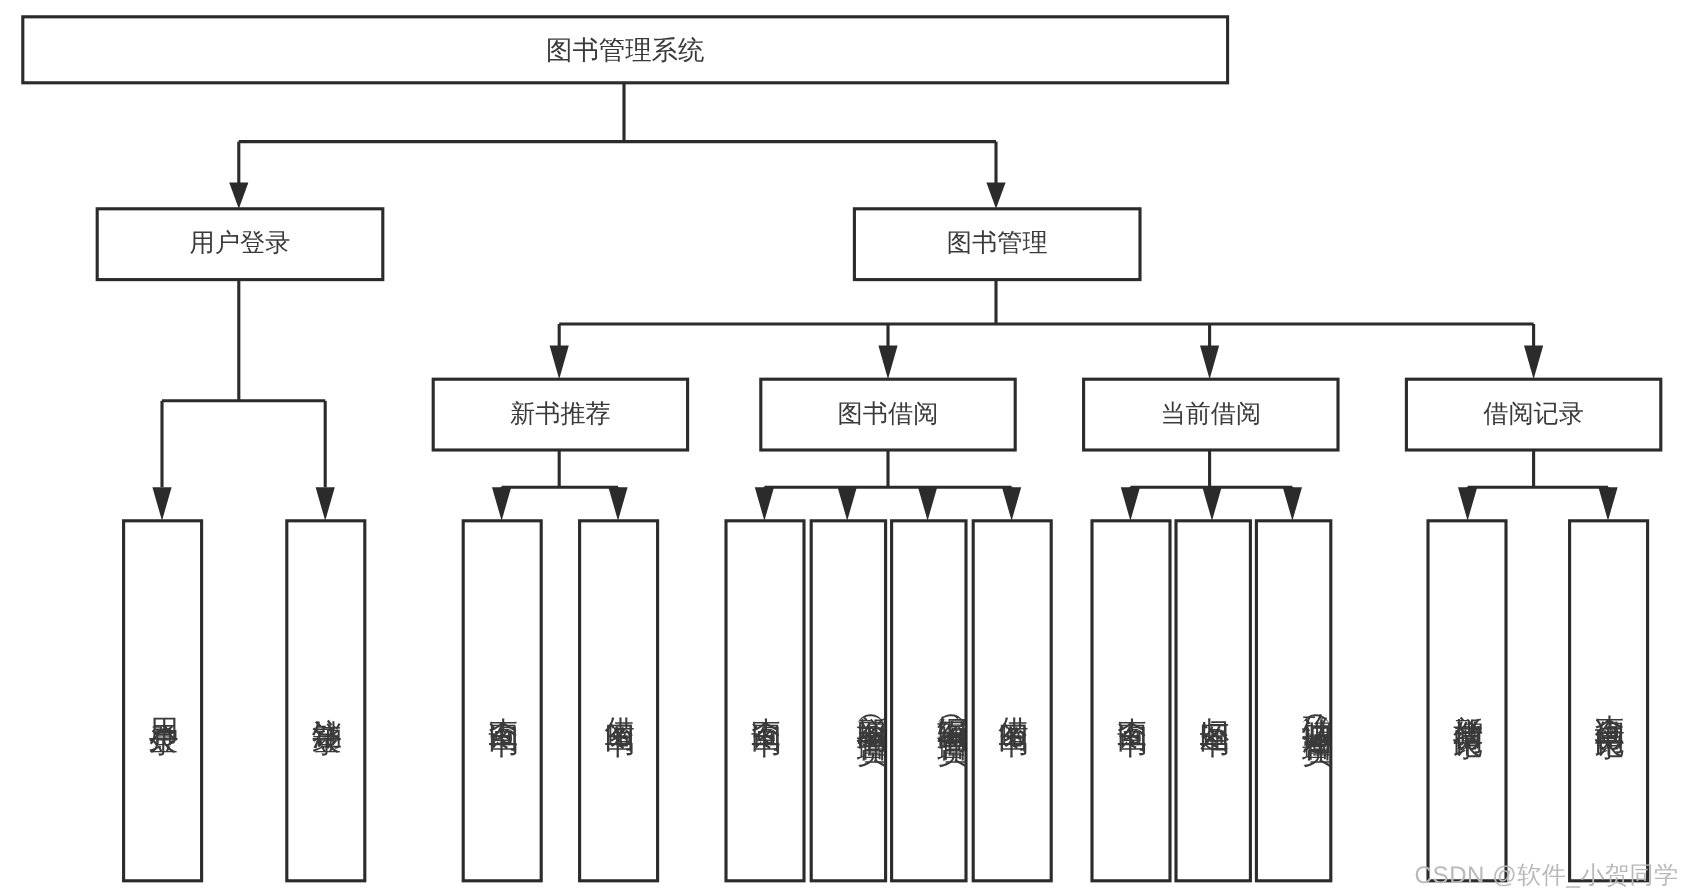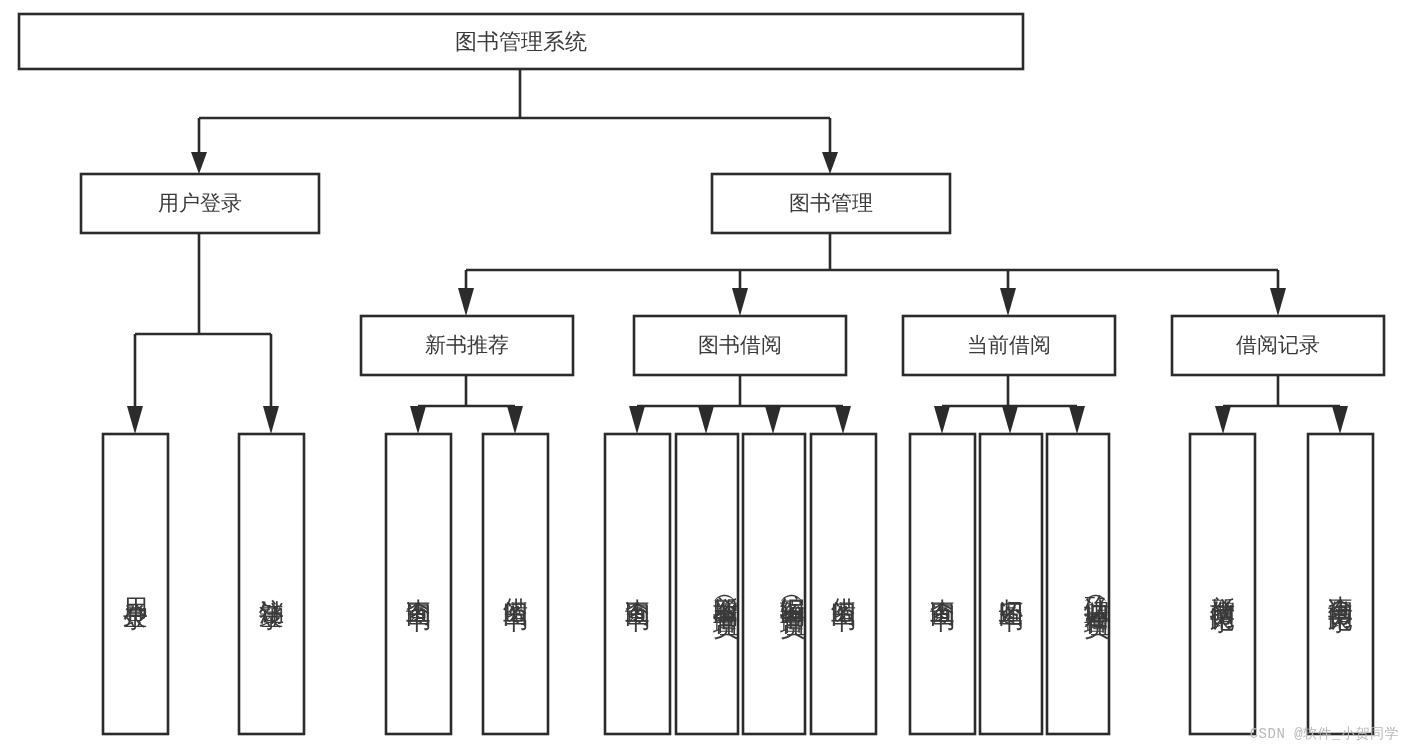--- a/index.html
+++ b/index.html
@@ -65,22 +65,22 @@
     font-size: 25px;
     line-height: 1;
     pointer-events: none;
     white-space: nowrap;
   }
   .watermark {
     position: absolute;
     right: 6px;
     bottom: 4px;
     color: #b9b9b9;
-    font-size: 14px;
-    font-family: Liberation Mono, monospace;
+    font-size: 20px;
+    font-family: Liberation Sans, sans-serif;
     letter-spacing: 0.5px;
     white-space: nowrap;
   }
 </style>
 </head>
 <body>
 
 <div id="diagram-root">
 
   <svg class="diagram-canvas" viewBox="0 0 1405 747">

